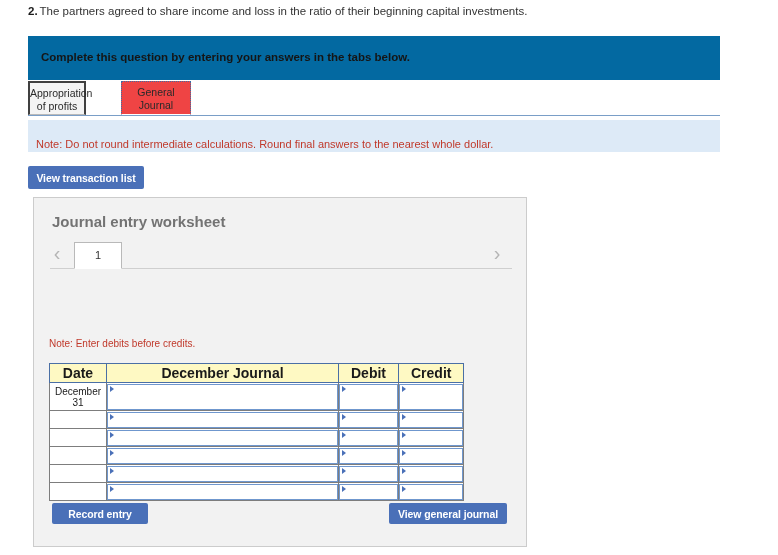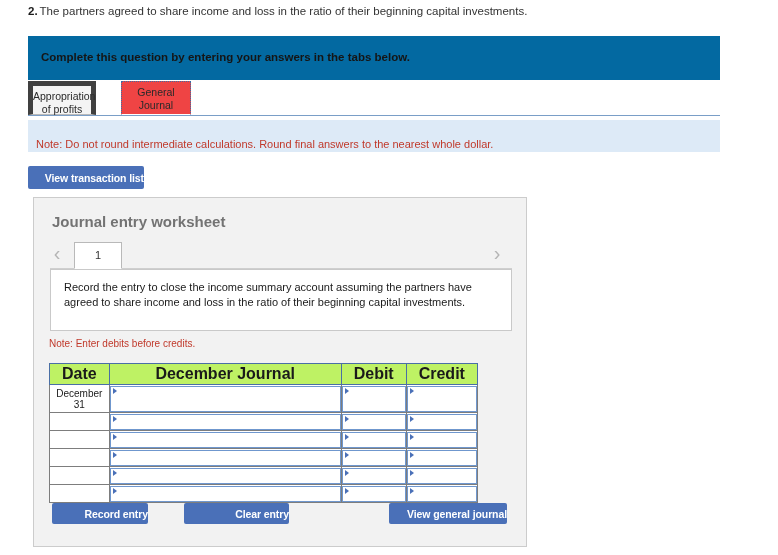--- a/index.html
+++ b/index.html
@@ -74,23 +74,23 @@
     height: 34px;
     box-sizing: border-box;
     text-align: center;
     font-size: 10.5px;
     line-height: 12.5px;
     color: #2a2a2a;
     padding-top: 4px;
   }
   .tab-inactive {
     left: 0px;
-    width: 68px;
+    width: 58px;
     background: #f4f4f4;
-    border: 5px solid #404040;
+    border: 2px solid #404040;
     border-bottom: 1px solid #b9b9b9;
   }
   .tab-active {
     left: 93px;
     width: 70px;
     background: #ef4444;
     border: 1px dotted #3b6ea5;
     border-bottom: 1px solid #ffffff;
     z-index: 4;
   }
@@ -120,21 +120,21 @@
     color: #c0392b;
   }
 
   
   .btn-blue {
     position: absolute;
     background: #4a70b8;
     color: #ffffff;
     font-size: 10.5px;
     font-weight: bold;
-    text-align: right;
+    text-align: center;
     border: none;
     border-radius: 2px;
     cursor: pointer;
     font-family: "Liberation Sans", sans-serif;
     letter-spacing: -0.1px;
     padding: 0;
   }
   #view-transaction-list-button {
     left: 28px;
     top: 166px;
@@ -236,24 +236,24 @@
   
   .journal-table {
     position: absolute;
     left: 15px;
     top: 165px;
     border-collapse: collapse;
     table-layout: fixed;
     background: #ffffff;
   }
   .journal-table th {
-    background: #bef264;
+    background: #fef9c3;
     border: 1px solid #4a6fa5;
     color: #1a1a1a;
-    font-size: 16px;
+    font-size: 14px;
     font-weight: bold;
     height: 15px;
     padding: 1px 12px;
     text-align: center;
   }
   .journal-table td {
     border: 1px solid #7d7d7d;
     padding: 0;
     vertical-align: middle;
     background: #ffffff;
@@ -339,23 +339,20 @@
 
 <div class="worksheet-card">
 
   <div class="worksheet-title">Journal entry worksheet</div>
 
   <div class="pager-baseline"></div>
   <div class="pager-arrow pager-prev">‹</div>
   <div class="pager-arrow pager-next">›</div>
   <div class="pager-tab">1</div>
 
-  <div class="scenario-box">
-    <div class="scenario-text">Record the entry to close the income summary account assuming the partners have agreed to share income and loss in the ratio of their beginning capital investments.</div>
-  </div>
 
   <div class="debits-note">Note: Enter debits before credits.</div>
 
   <table class="journal-table">
     <colgroup>
       <col class="col-date">
         <col class="col-journal">
         <col class="col-debit">
         <col class="col-credit">
     </colgroup>
@@ -455,16 +452,15 @@
         </td>
         <td class="input-cell cell-wrap">
           <input class="cell-input" value="" style="">
           <span class="caret-mark"></span>
         </td>
       </tr>
     </tbody>
   </table>
 
   <button class="btn-blue" id="record-entry-button">Record entry</button>
-  <button class="btn-blue" id="clear-entry-button">Clear entry</button>
   <button class="btn-blue" id="view-general-journal-button">View general journal</button>
 
 </div>
 
 </body></html>

